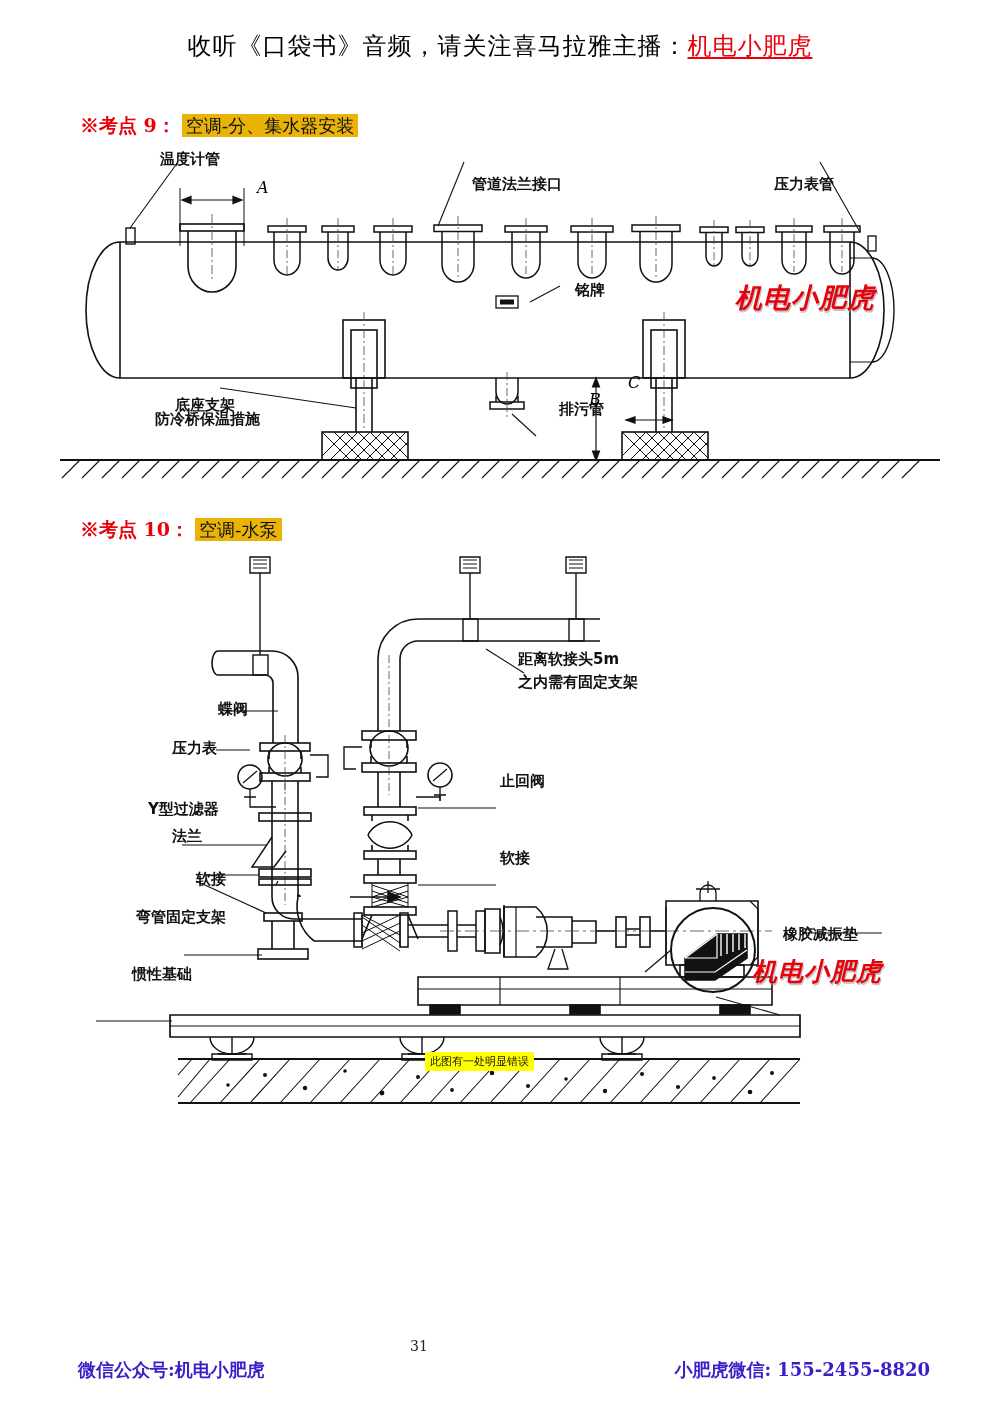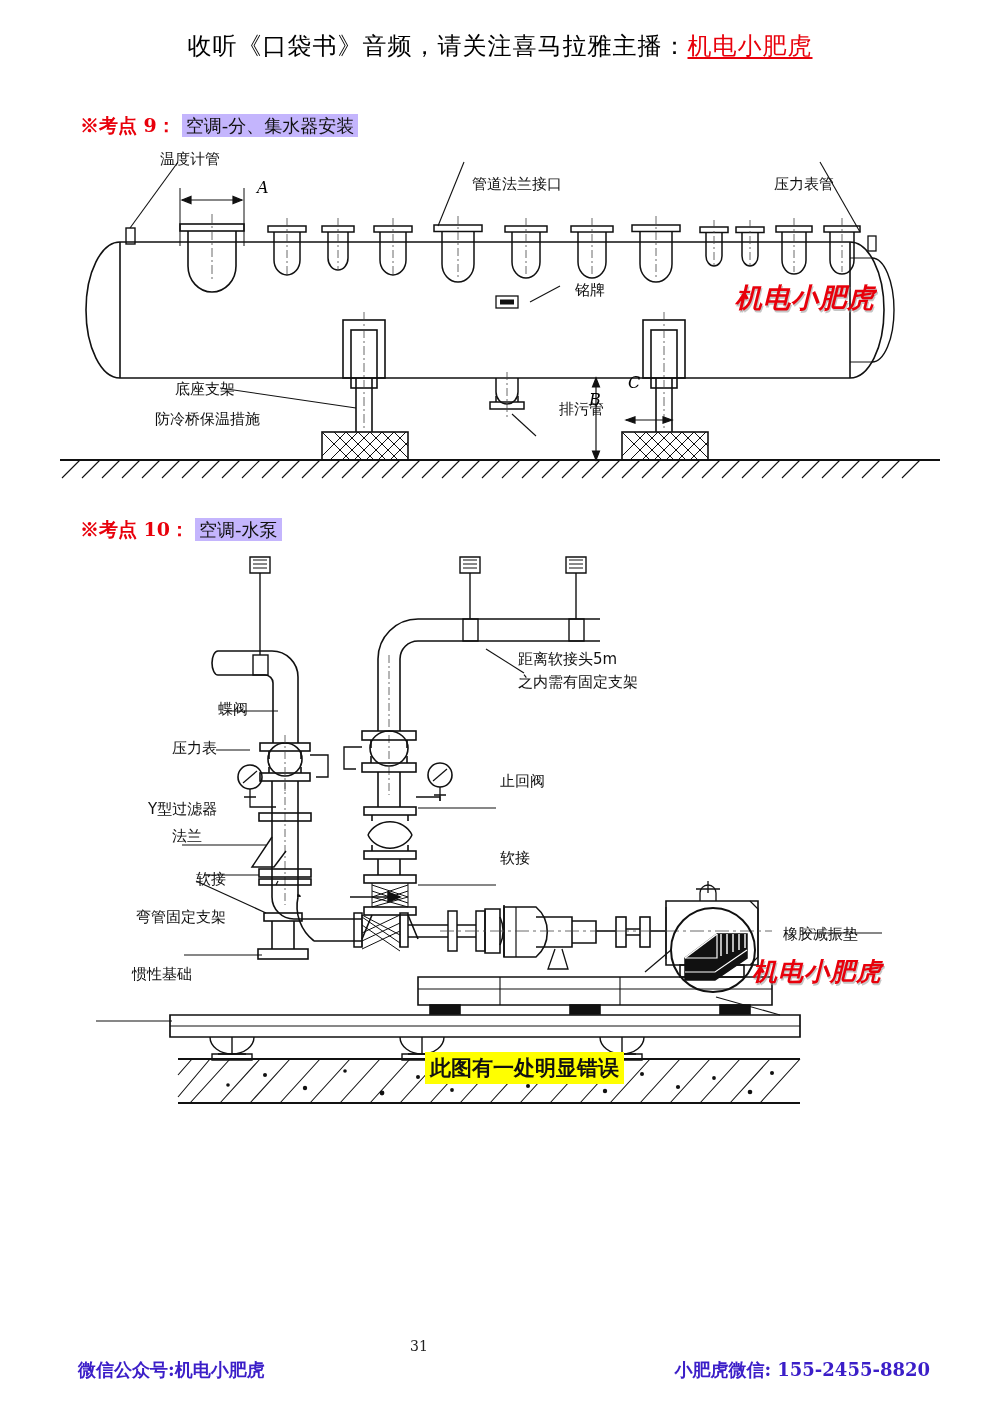--- a/index.html
+++ b/index.html
@@ -10,37 +10,37 @@
   
   .hdr{position:absolute;left:0;top:30px;width:1000px;text-align:center;
        font-family:"DejaVu Serif","Liberation Serif",serif;
        font-size:24px;font-weight:400;letter-spacing:1px;white-space:nowrap;}
   .hdr .red{color:#e8000b;text-decoration:underline;text-underline-offset:3px;}
 
   
   .kao{position:absolute;white-space:nowrap;font-size:19px;font-weight:700;
        font-family:"DejaVu Serif","Liberation Serif",serif;}
   .kao .k-red{color:#e8000b;}
-  .kao .k-hi{background:#c4b5fd;color:#111;padding:1px 4px;margin-left:6px;
+  .kao .k-hi{background:#eab308;color:#111;padding:1px 4px;margin-left:6px;
        font-family:"DejaVu Sans","Liberation Sans",sans-serif;font-weight:400;font-size:18px;}
 
   
   .lbl{position:absolute;white-space:nowrap;font-size:15px;line-height:1.28;
-       font-family:"DejaVu Sans","Liberation Sans",sans-serif;color:#111;font-weight:400;}
+       font-family:"DejaVu Sans","Liberation Sans",sans-serif;color:#111;font-weight:700;}
   .dim{position:absolute;font-family:"DejaVu Serif","Liberation Serif",serif;
        font-style:italic;font-size:16px;}
 
   
   .wm{position:absolute;white-space:nowrap;color:#e8000b;font-weight:700;font-style:italic;
       font-family:"DejaVu Serif","Liberation Serif",serif;
       text-shadow:1px 2px 0 rgba(150,150,150,.55);letter-spacing:1px;}
 
   
-  .note-yellow{position:absolute;background:#ffff00;color:#111;font-size:21px;
-      font-weight:700;padding:2px 5px;white-space:nowrap;
+  .note-yellow{position:absolute;background:#ffff00;color:#111;font-size:11px;
+      font-weight:400;padding:2px 5px;white-space:nowrap;
       font-family:"DejaVu Sans","Liberation Sans",sans-serif;}
 
   
   .pgnum{position:absolute;left:0;top:1338px;width:838px;text-align:center;
       font-size:14px;font-family:"DejaVu Serif","Liberation Serif",serif;color:#222;}
   .foot{position:absolute;top:1358px;white-space:nowrap;color:#3b1ec8;font-weight:700;
       font-size:18px;font-family:"DejaVu Serif","Liberation Serif",serif;}
   .foot.l{left:78px;}
   .foot.r{right:70px;}
 
@@ -233,21 +233,21 @@
                  M722 338 L740 320 M742 338 L760 320 M762 338 L780 320 M782 338 L800 320
                  M802 338 L820 320 M822 338 L840 320 M842 338 L860 320"></path>
       </g>
     </g>
   </svg>
 
   <div class="lbl" style="left:160px;top:150px;">温度计管</div>
   <div class="lbl" style="left:472px;top:175px;">管道法兰接口</div>
   <div class="lbl" style="left:774px;top:175px;">压力表管</div>
   <div class="lbl" style="left:533px;top:281px;margin-left:42px;">铭牌</div>
-  <div class="lbl" style="left:175px;top:380px;">底座支架</div>
+  <div class="lbl" style="left:175px;top:396px;">底座支架</div>
   <div class="lbl" style="left:155px;top:410px;">防冷桥保温措施</div>
   <div class="lbl" style="left:527px;top:400px;margin-left:32px;">排污管</div>
 
   <div class="dim" style="left:257px;top:178px;">A</div>
   <div class="dim" style="left:589px;top:390px;">B</div>
   <div class="dim" style="left:628px;top:373px;">C</div>
 
   <div class="wm" style="left:735px;top:280px;font-size:27px;">机电小肥虎</div>
 
   <div class="kao" style="left:80px;top:517px;">

